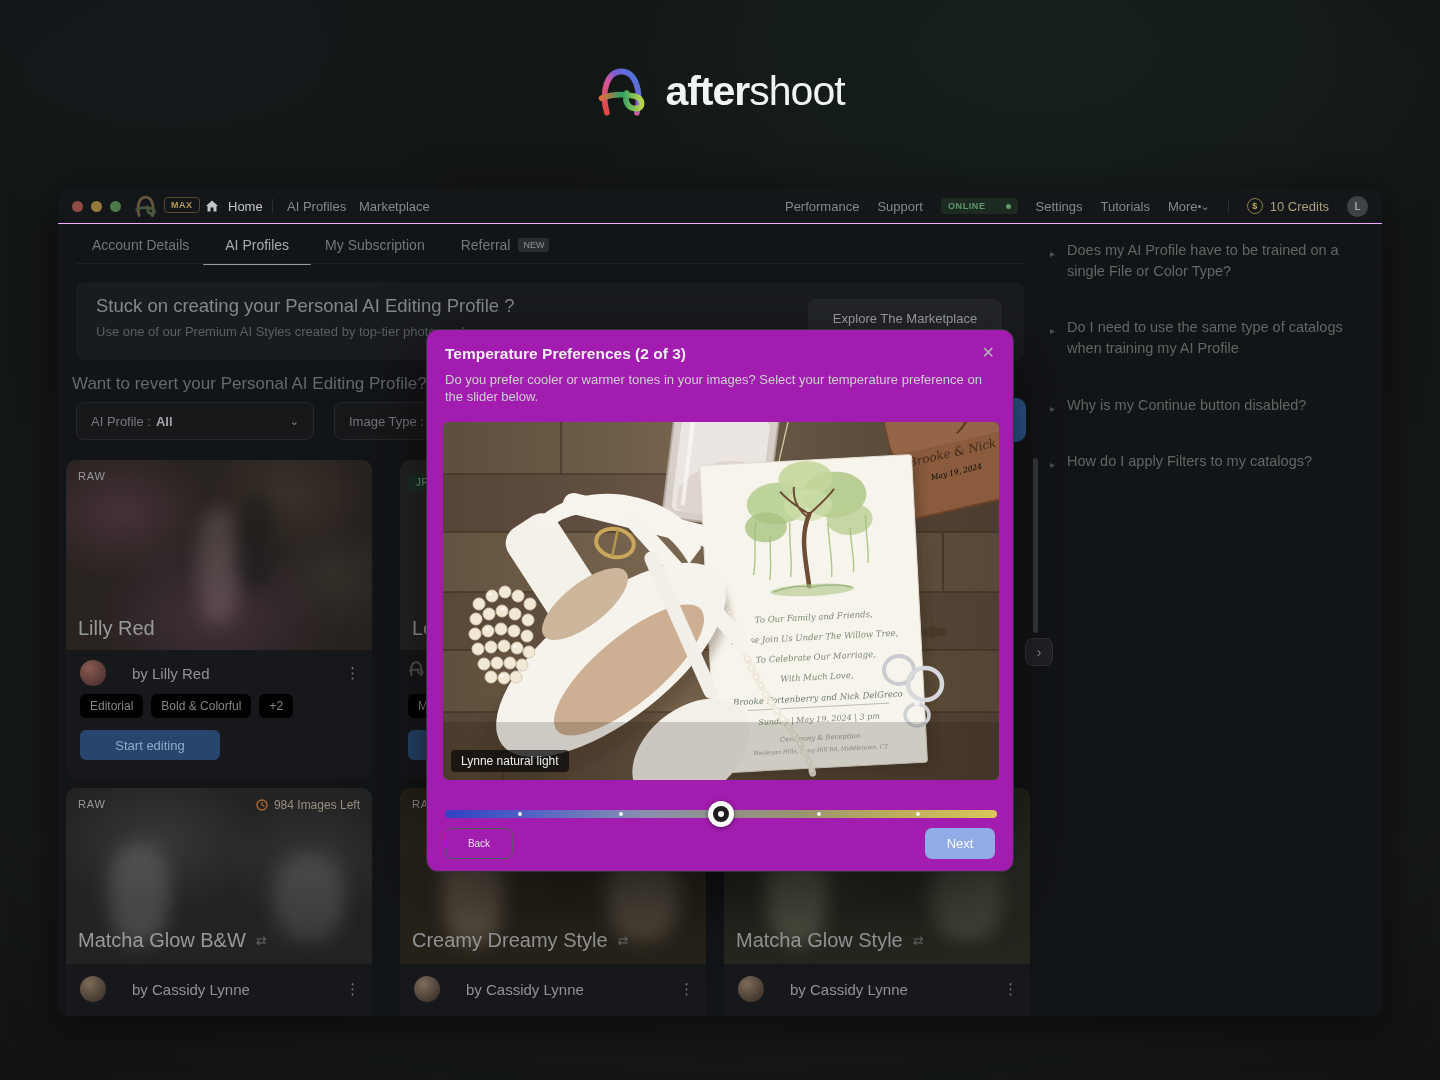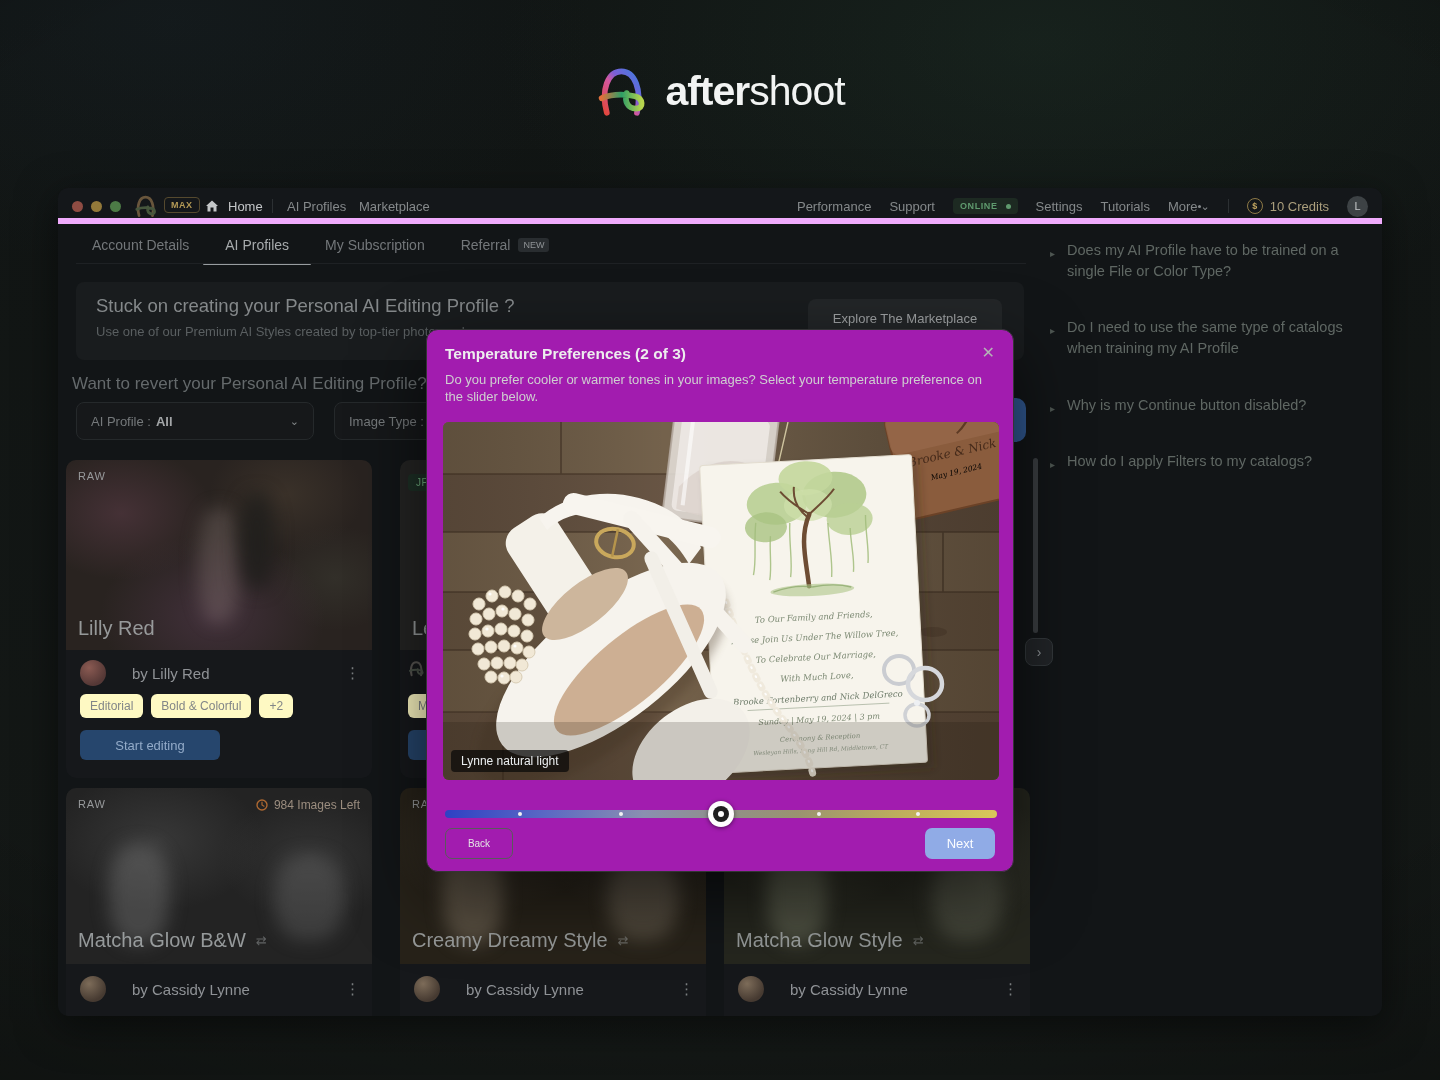--- a/index.html
+++ b/index.html
@@ -21,36 +21,36 @@
   .brand-text b { font-weight:700; }
   .brand-text span.light { font-weight:400; }
 
   
   .window { position:absolute; left:58px; top:188px; width:1324px; height:828px;
     background:#121517; border-radius:10px; overflow:hidden;
     box-shadow:0 10px 40px rgba(0,0,0,.5); }
 
   
   .titlebar { position:absolute; left:0; top:0; right:0; height:36px; background:#14171a;
-    border-bottom:6px solid #f0abfc; }
+    border-bottom:1px solid #f0abfc; }
   .traffic { position:absolute; left:14px; top:13px; display:flex; gap:8px; }
   .traffic i { width:11px; height:11px; border-radius:50%; display:block; }
   .t-red{background:#8f4c43;} .t-yellow{background:#93793a;} .t-green{background:#4c7a46;}
   .mini-logo { position:absolute; left:76px; top:6px; opacity:.55; }
   .max-badge { position:absolute; left:106px; top:9px; border:1px solid #55492e; color:#b49a56;
     font-size:9px; font-weight:700; letter-spacing:.5px; padding:2px 6px; border-radius:4px; }
   .home-ico { position:absolute; left:146px; top:10px; }
   .nav-item { position:absolute; top:11px; font-size:13px; color:#85898b; }
   .nav-home { left:170px; color:#c3c6c8; }
   .nav-div { position:absolute; left:214px; top:11px; width:1px; height:14px; background:#2c3033; }
   .nav-ai { left:229px; } .nav-mkt { left:301px; }
   .tb-right { position:absolute; right:14px; top:0; height:36px; display:flex; align-items:center; gap:18px; }
   .tb-link { font-size:13px; color:#84888a; }
   .online-badge { background:#1d2a22; color:#5f9a6e; font-size:9px; font-weight:700;
-    letter-spacing:.6px; padding:3px 7px; border-radius:4px; display:flex; align-items:center; gap:8px;}
+    letter-spacing:.6px; padding:3px 7px; border-radius:4px; display:flex; align-items:center; gap:20px;}
   .online-badge i { width:5px; height:5px; border-radius:50%; background:#5f9a6e; display:block;}
   .more-wrap { display:flex; align-items:center; font-size:13px; color:#84888a;justify-content:space-between;}
   .more-dot { width:3px; height:3px; border-radius:50%; background:#84888a; display:block;}
   .chev { font-size:11px; color:#84888a; }
   .tb-sep { width:1px; height:14px; background:#2c3033; }
   .credits { display:flex; align-items:center; gap:7px; }
   .coin { width:16px; height:16px; border-radius:50%; border:1.5px solid #8d7946; color:#c2a661;
     font-size:9px; font-weight:700; display:flex; align-items:center; justify-content:center;}
   .credits-txt { font-size:13px; color:#ab9f7d; }
   .avatar-l { width:21px; height:21px; border-radius:50%; background:#3d4245; color:#c3c6c8;
@@ -133,21 +133,21 @@
   .r2 .photo-title { font-size:20px; bottom:12px; }
   .compare-ico { font-size:13px; color:rgba(170,175,178,.45); }
   .byrow { position:absolute; left:14px; right:12px; display:flex; align-items:center; gap:10px; }
   .r1 .byrow { top:200px; } .r2 .byrow { top:188px; }
   .av { width:26px; height:26px; border-radius:50%; }
   .av-lilly { background:radial-gradient(circle at 35% 30%, #8a5a52, #553836 70%); }
   .av-cassidy { background:radial-gradient(circle at 35% 30%, #7d6c59, #463a31 70%); }
   .byname { font-size:15px; color:#8f9296;margin-left:16px; }
   .kebab { margin-left:auto; font-size:15px; color:#797d7f; }
   .tagrow { position:absolute; left:14px; top:234px; display:flex; gap:8px; }
-  .tag { background:#fef9c3; color:#828688; font-size:12px; border-radius:6px; padding:5px 10px; }
+  .tag { background:#000000; color:#828688; font-size:12px; border-radius:6px; padding:5px 10px; }
   .cta { position:absolute; left:14px; top:270px; width:140px; height:30px; background:#26466d;
     color:#93abc9; font-size:13px; border-radius:6px; display:flex; align-items:center; justify-content:center; }
   .c2 .cta { left:8px; }
 
   
   .faq { position:absolute; left:992px; top:0; width:336px; }
   .faq-item { position:absolute; left:0; display:flex; gap:12px; font-size:14.5px;
     line-height:21px; color:#5f6763; width:330px; }
   .faq-arrow { color:#4d5551; font-size:10px; margin-top:3px; }
   .fi1 { top:52px; } .fi2 { top:129px; } .fi3 { top:207px; } .fi4 { top:263px; }

